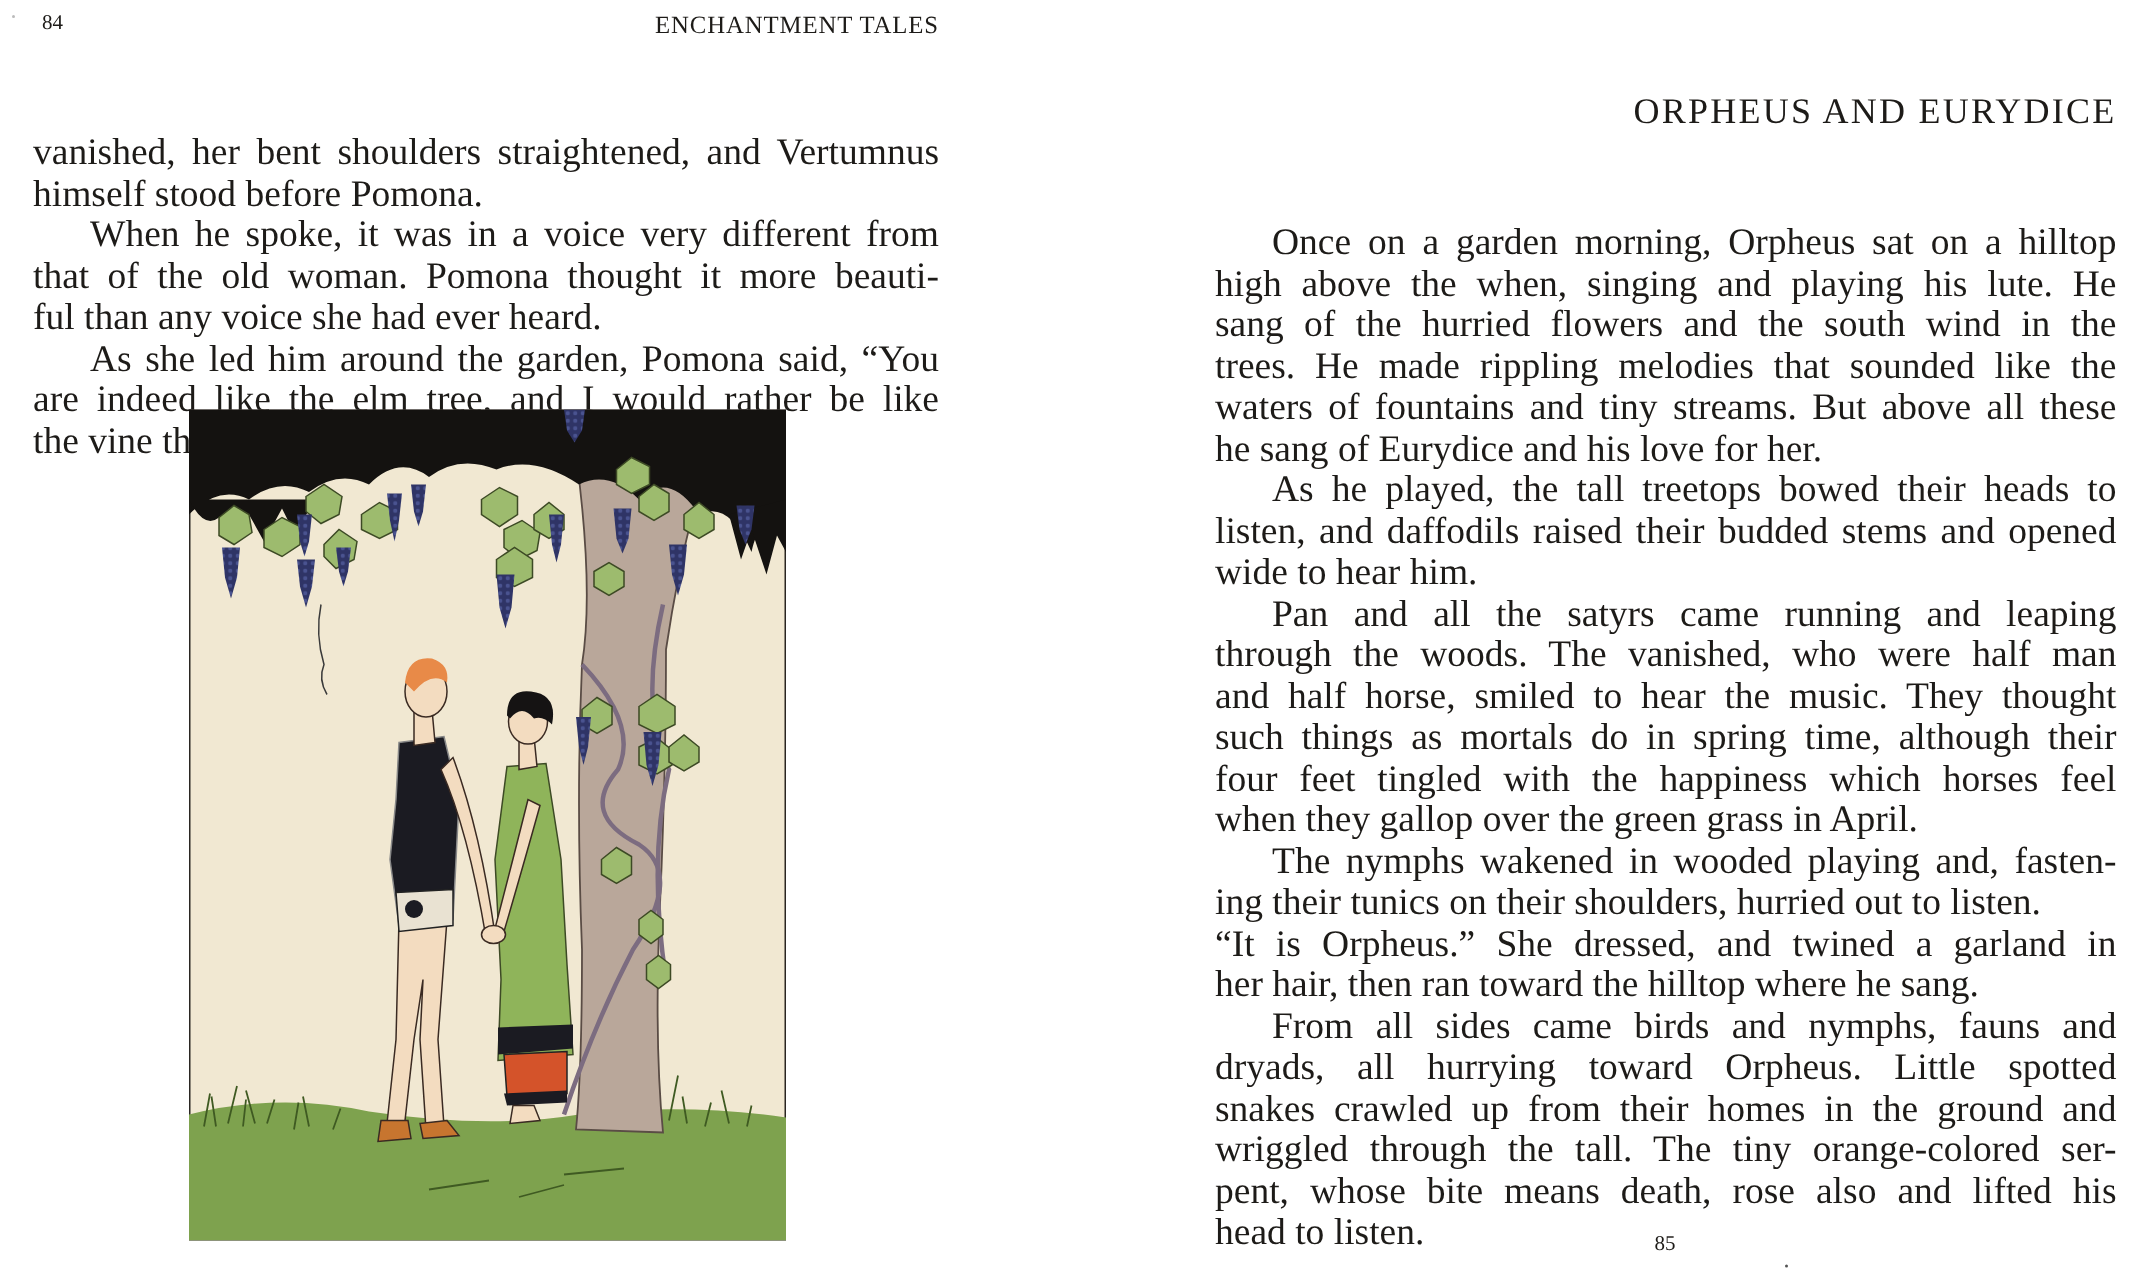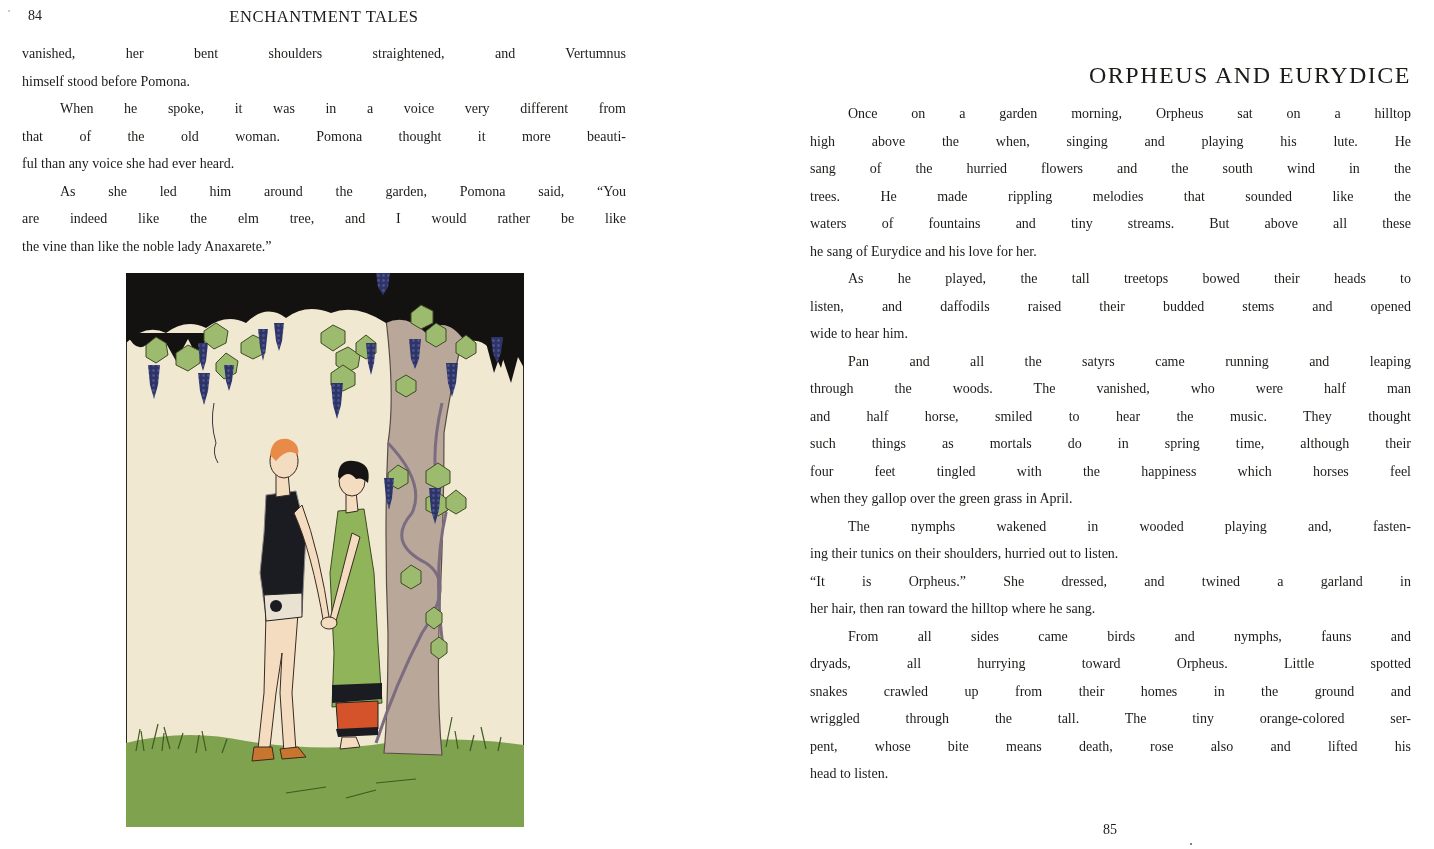--- a/index.html
+++ b/index.html
@@ -3,22 +3,22 @@
 <meta charset="utf-8">
 <style>
   html, body { margin: 0; padding: 0; background: #ffffff; }
   body { width: 1434px; height: 849px; position: relative; overflow: hidden;
          font-family: "Liberation Serif", "DejaVu Serif", serif; color: #1d1b18; }
   .page { position: absolute; top: 0; height: 849px; }
   .page-left { left: 0; width: 660px; }
   .page-right { left: 780px; width: 654px; }
   .running-head { position: absolute; top: 7px; left: 22px; width: 604px; height: 20px; }
   .folio-left { position: absolute; left: 6px; top: 1px; font-size: 14px; letter-spacing: 0; }
-  .running-title { position: absolute; left: 0; right: 0; text-align: center; font-size: 16.5px; letter-spacing: 0.6px; }
-  .text-block { position: absolute; font-size: 14px; line-height: 27.5px; }
+  .running-title { position: absolute; left: 0; right: 0; text-align: right; font-size: 16.5px; letter-spacing: 0.6px; }
+  .text-block { position: absolute; font-size: 25px; line-height: 27.5px; margin-top: 48px; }
   .text-block .line { display: block; white-space: nowrap; text-align: justify; text-align-last: justify; height: 27.5px; }
   .text-block .line.last { text-align-last: left; }
   .text-block .line.indent { padding-left: 38px; }
   .left-text { left: 22px; top: 40px; width: 604px; }
   .right-text { left: 810px; top: 100px; width: 601px; }
   .chapter-title { position: absolute; left: 810px; width: 601px; top: 62px; text-align: right; font-size: 24px; letter-spacing: 1.5px; }
   .folio-right { position: absolute; left: 1103px; top: 822px; font-size: 14px; }
   .illustration { position: absolute; left: 126px; top: 273px; width: 398px; height: 554px; }
   .illustration svg { display: block; }
   .speck { position: absolute; width: 2px; height: 2px; background: #555; border-radius: 1px; }

